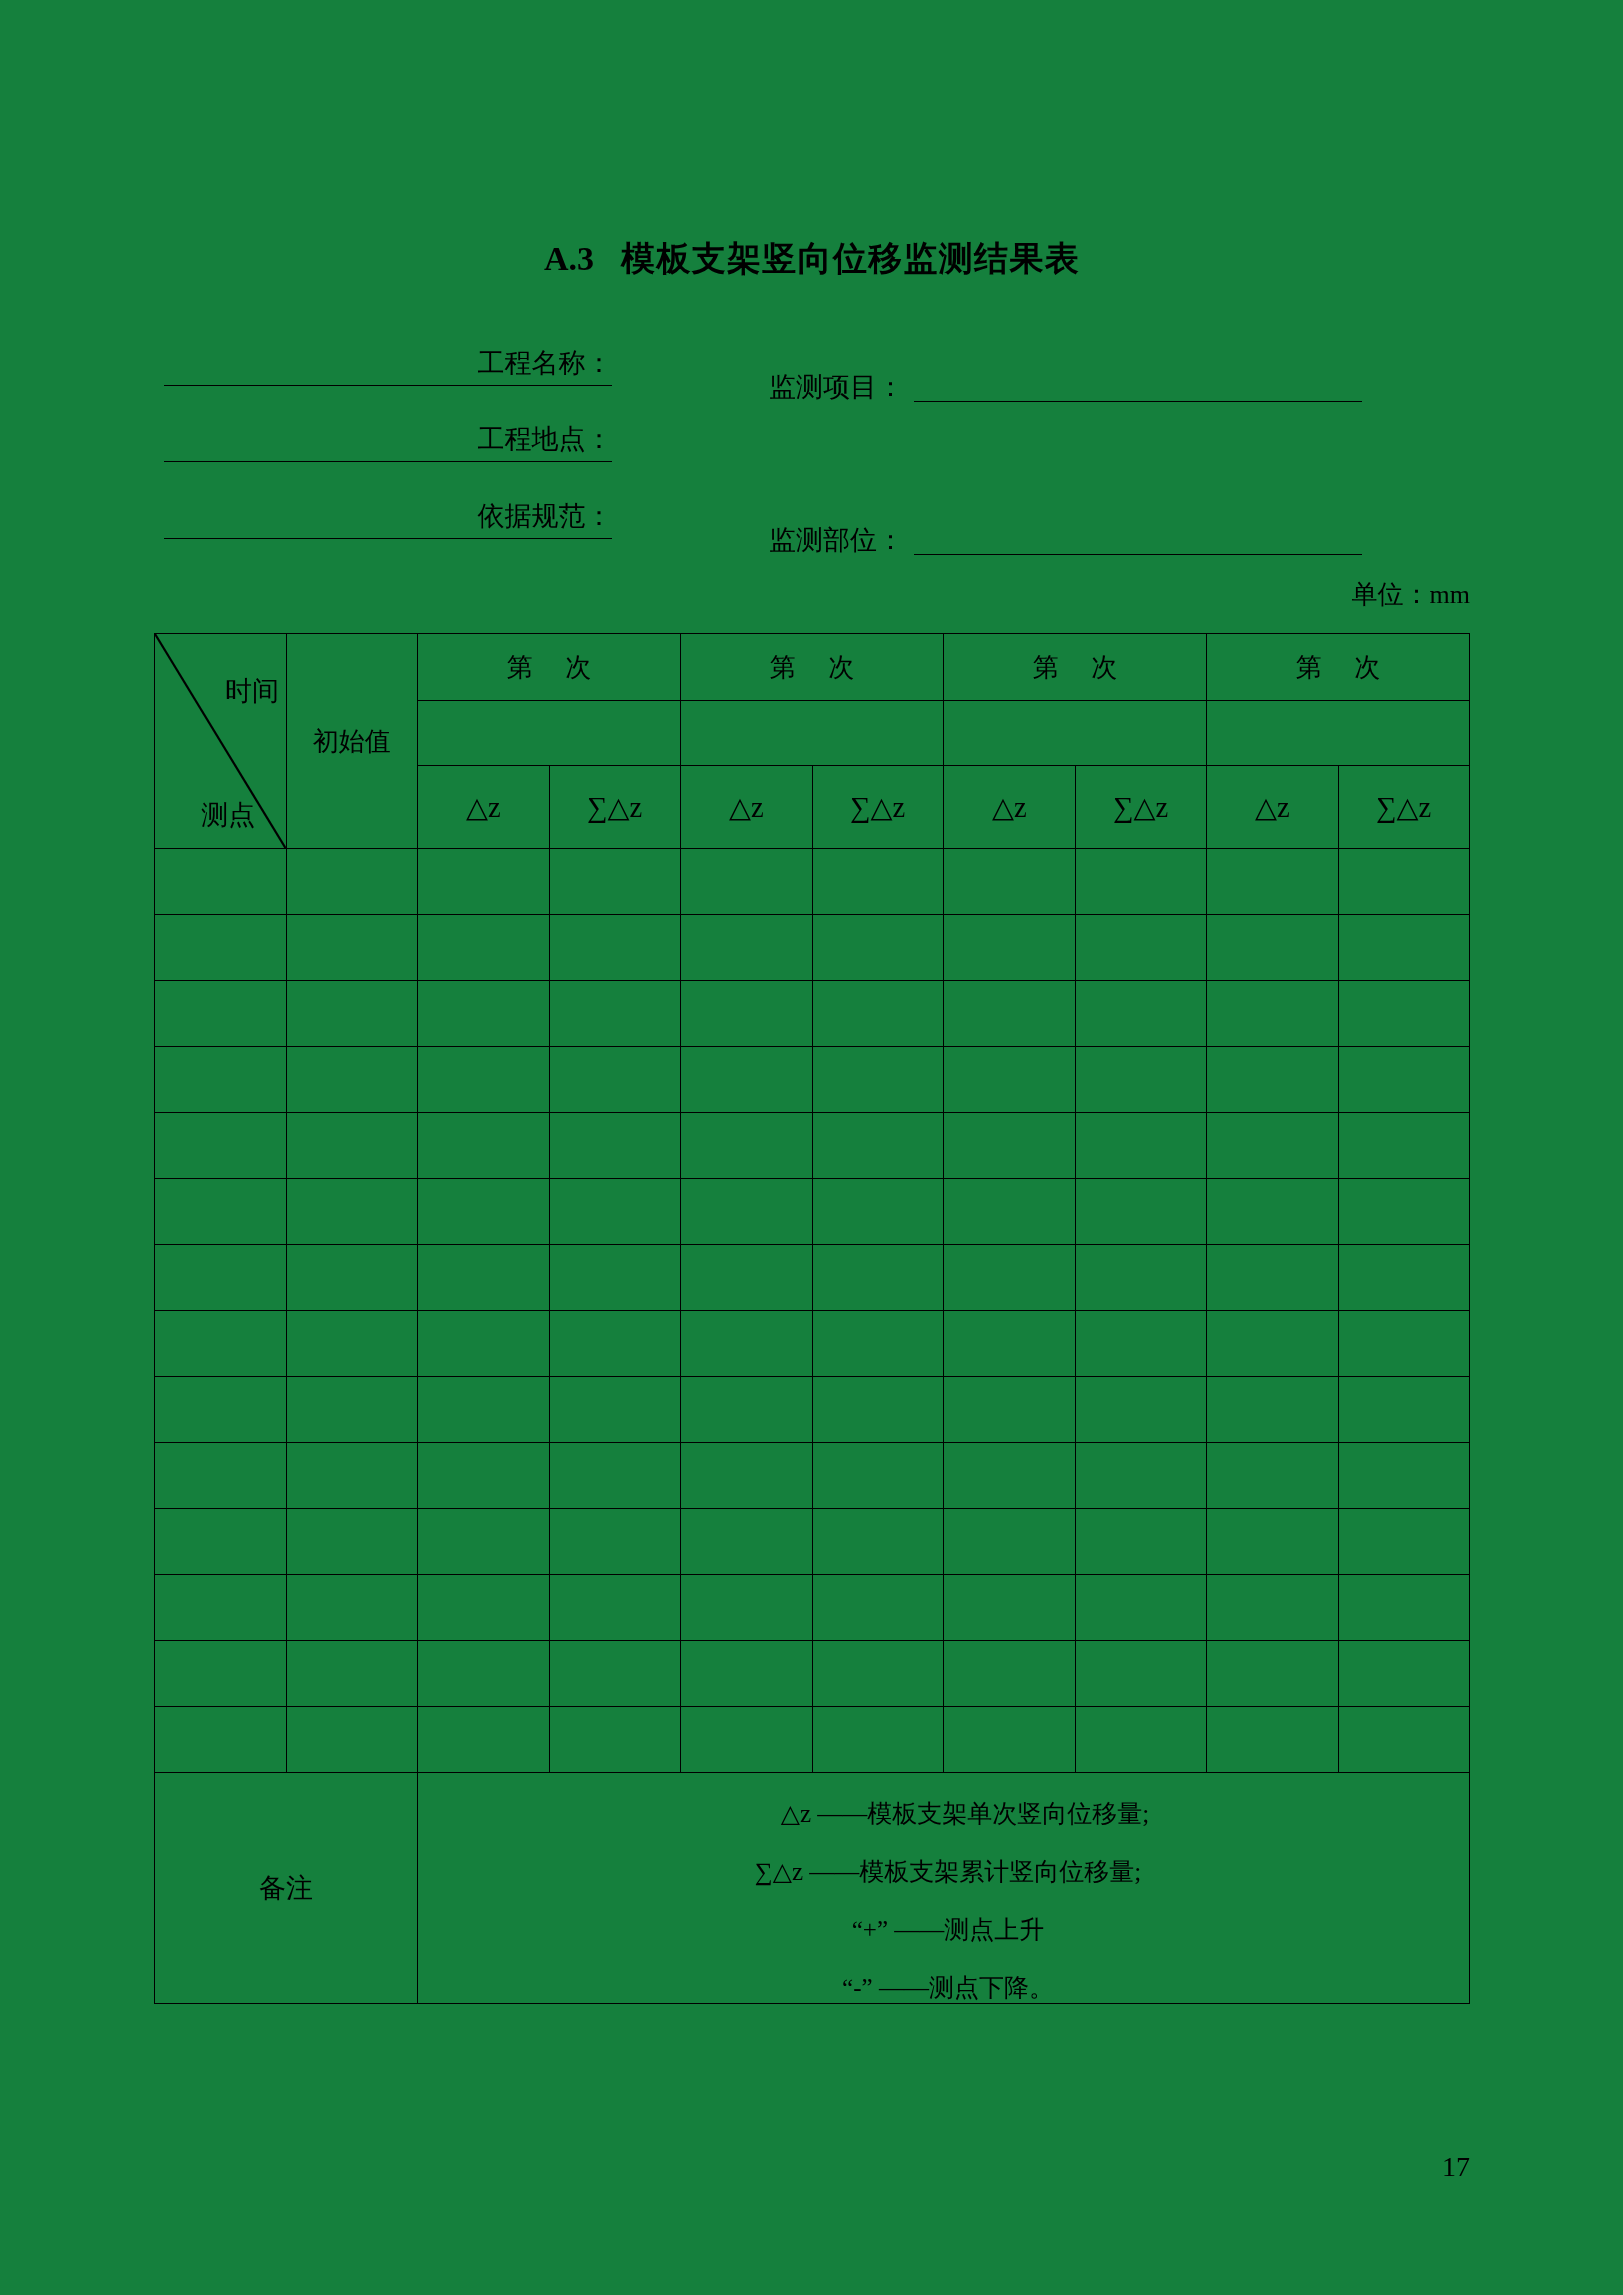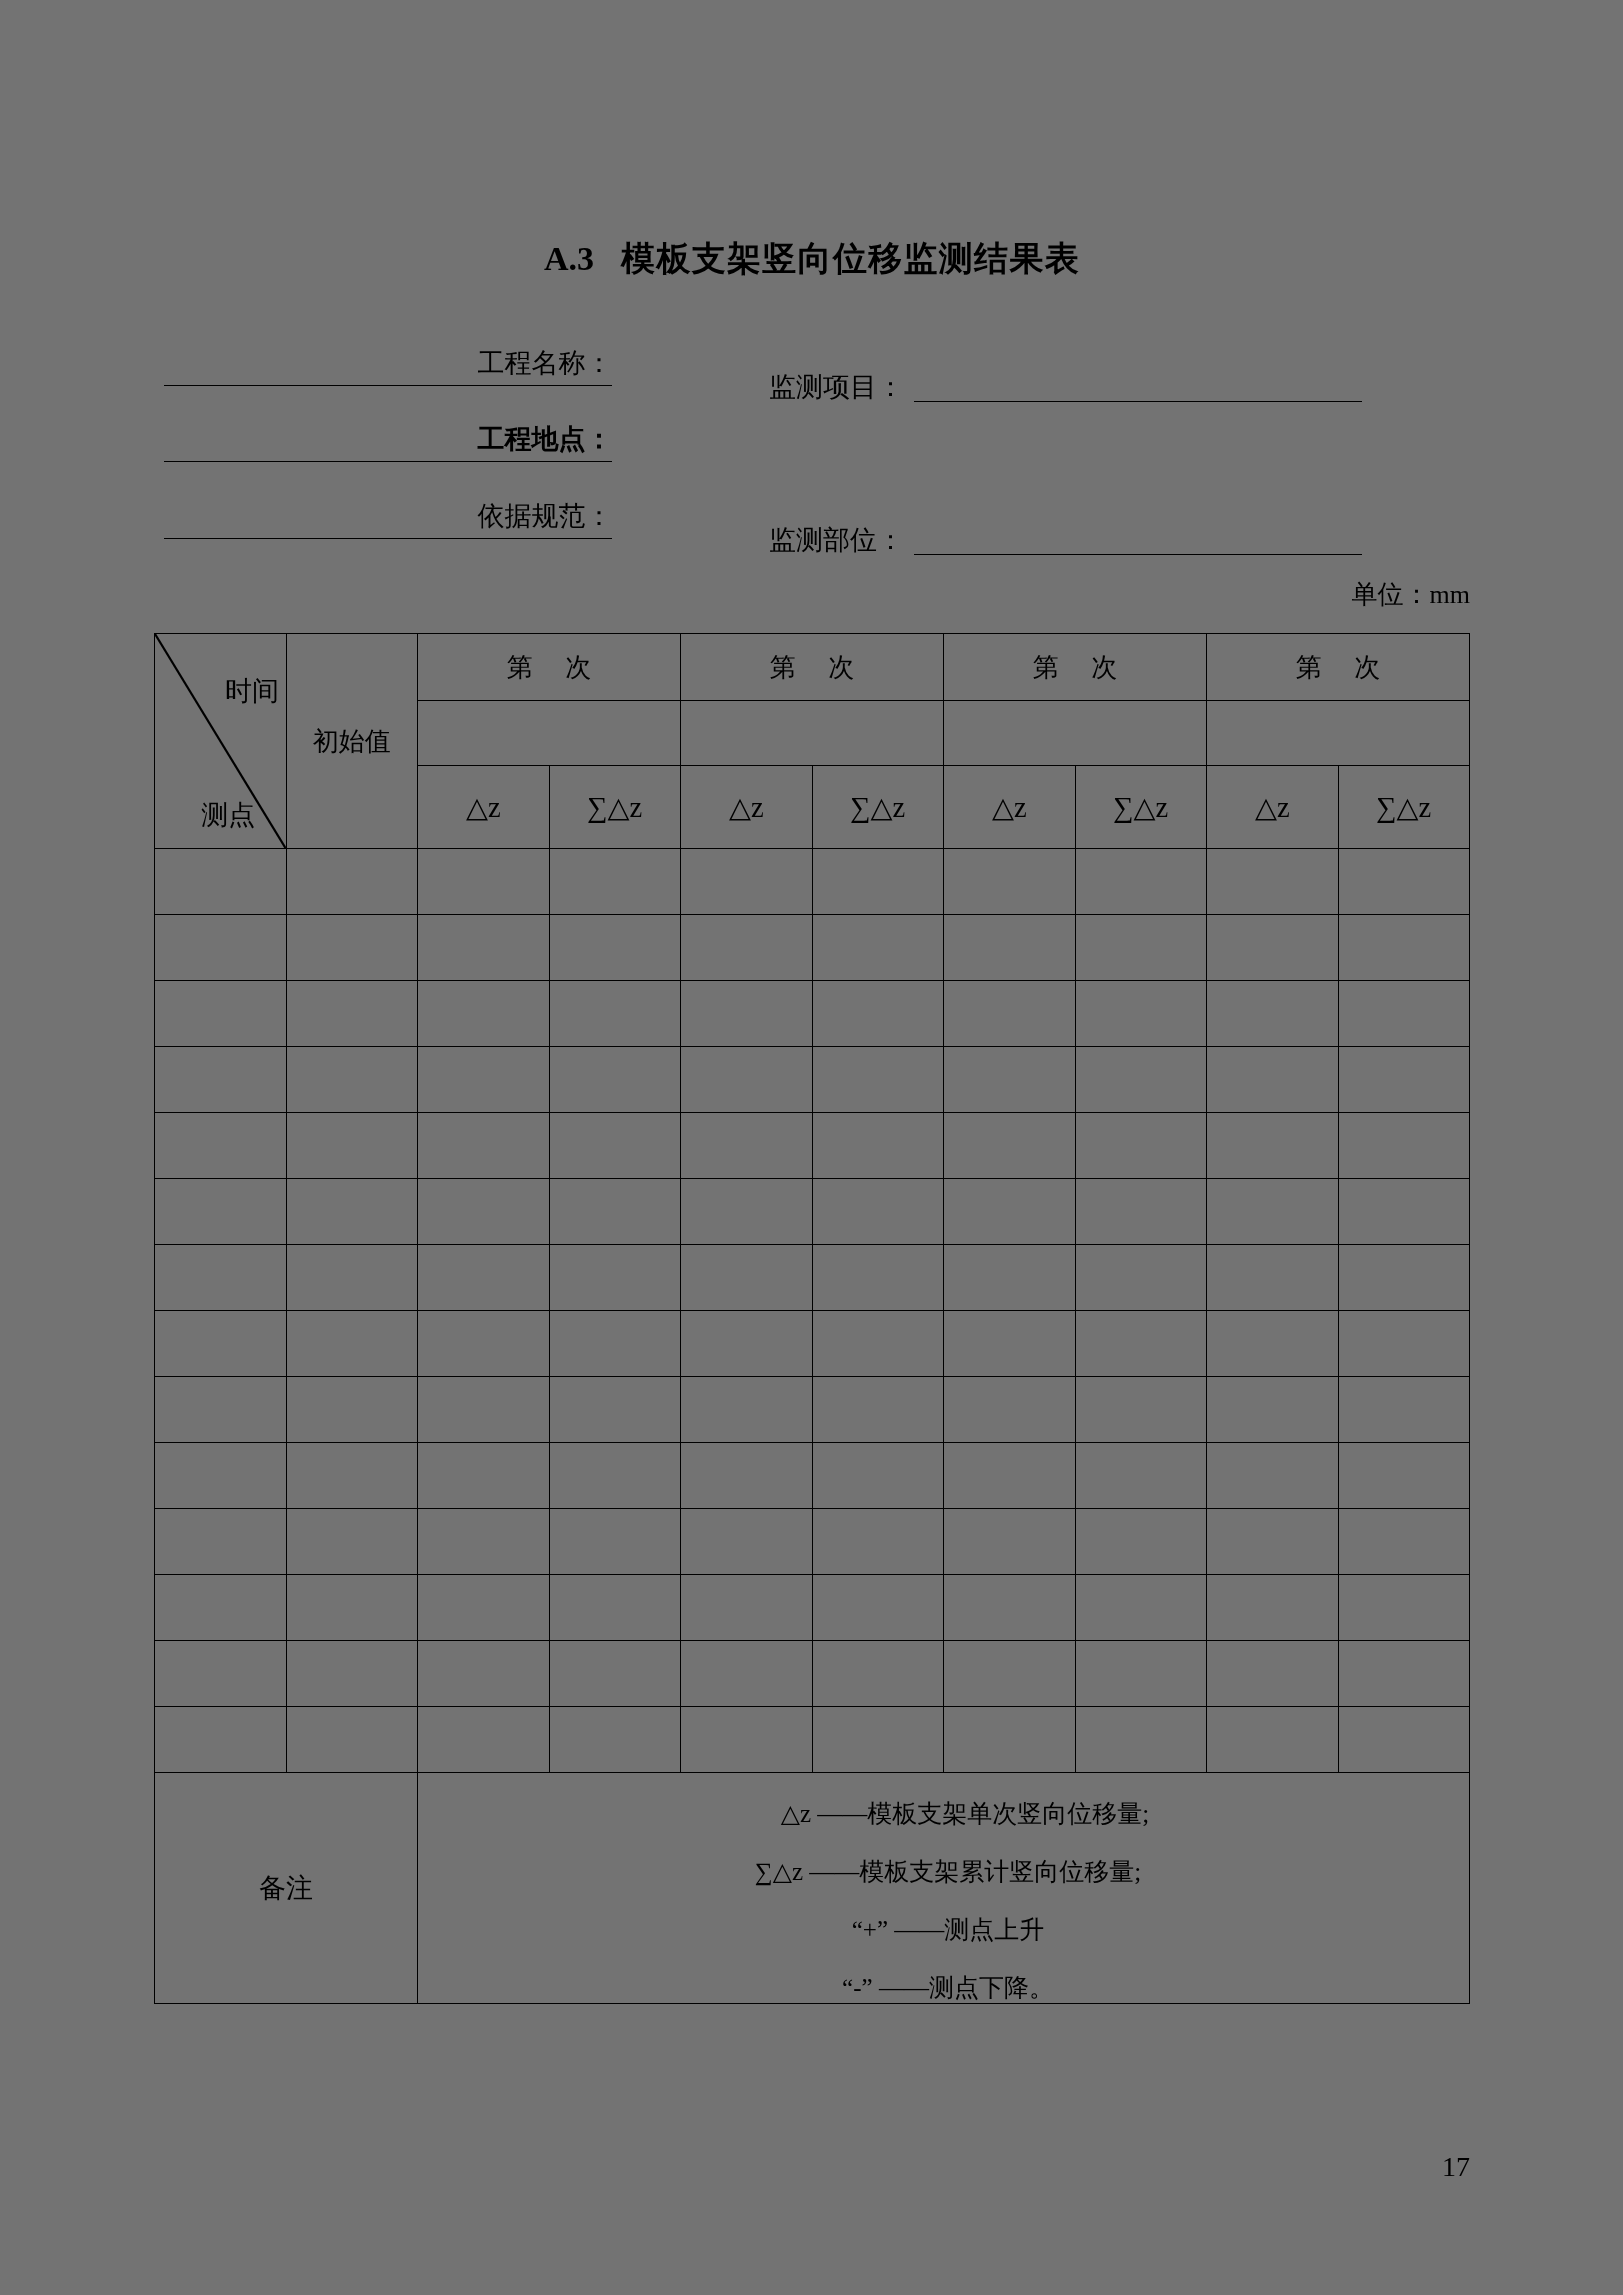--- a/index.html
+++ b/index.html
@@ -1,19 +1,19 @@
 <!DOCTYPE html>
 <html style="font-size:10.4px"><head>
 <meta charset="utf-8">
 <style>
   html,body{margin:0;padding:0;background:#888;}
   .page{
     position:relative;
     width:1624px;height:2295px;
-    background:#737373;
+    background:#15803d;
     color:#000;
     font-family:"Liberation Serif", serif;
     overflow:hidden;
   }
   
   .doc-title{
     position:absolute;top:239px;left:0;width:100%;
     text-align:center;
     font-size:34px;font-weight:bold;line-height:40px;
     letter-spacing:1.3px;
@@ -25,21 +25,21 @@
     display:flex;align-items:flex-end;
     font-size:27px;line-height:28.6px;
     white-space:nowrap;
   }
   .field .blank{
     display:inline-block;
     width:448px;height:7.8px;
     border-bottom:1.9px solid #000;
     margin-left:10.4px;
   }
-  .fr1{top:349px;} .fr2{top:425px;font-weight:bold;} .fr3{top:502px;}
+  .fr1{top:349px;} .fr2{top:425px;} .fr3{top:502px;}
   .fleft{left:154px;flex-direction:column;} .fright{left:769px;margin-top:24px;}
   
   .unit{
     position:absolute;top:580px;right:154px;
     font-size:26px;line-height:30px;
   }
   
   table.monitor{
     position:absolute;left:154px;top:633px;
     width:1316px;height:1357px;

